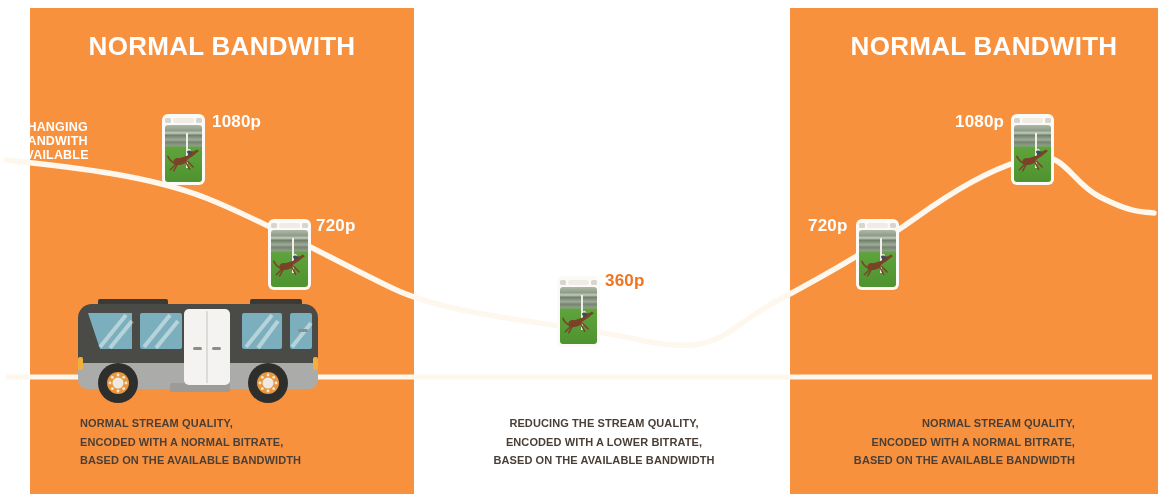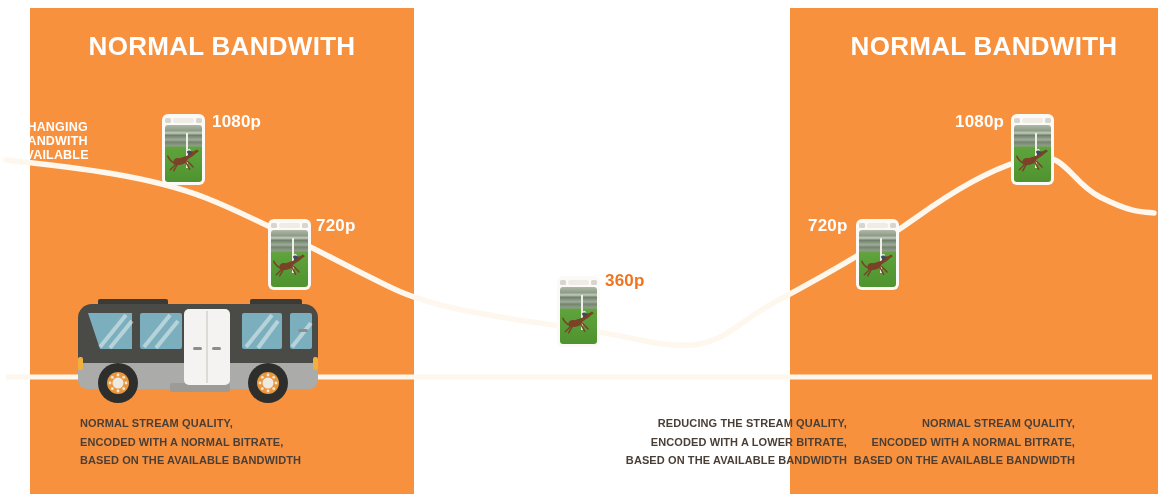--- a/index.html
+++ b/index.html
@@ -27,21 +27,21 @@
     letter-spacing:.2px;
     margin-top:21px;
   }
 
   .desc{
     position:absolute;top:414px;
     color:var(--text-dark,#4A3F37);
     font-size:11px;font-weight:bold;line-height:18.5px;letter-spacing:.1px;
   }
   #desc-left{left:80px;width:300px;text-align:left;}
-  #desc-middle{left:390px;width:428px;text-align:right;margin-left:29px;}
+  #desc-middle{left:390px;width:428px;text-align:center;}
   #desc-right{right:83px;width:320px;text-align:right;}
 
   .overlay-svg{position:absolute;left:0;top:0;}
 
   
   .thumb{
     position:absolute;width:43px;height:71px;background:#FCFAF6;border-radius:6px;
     box-sizing:border-box;
   }
   .thumb-bar{display:flex;align-items:center;gap:2px;padding:2px 3px 0 3px;height:8px;}

